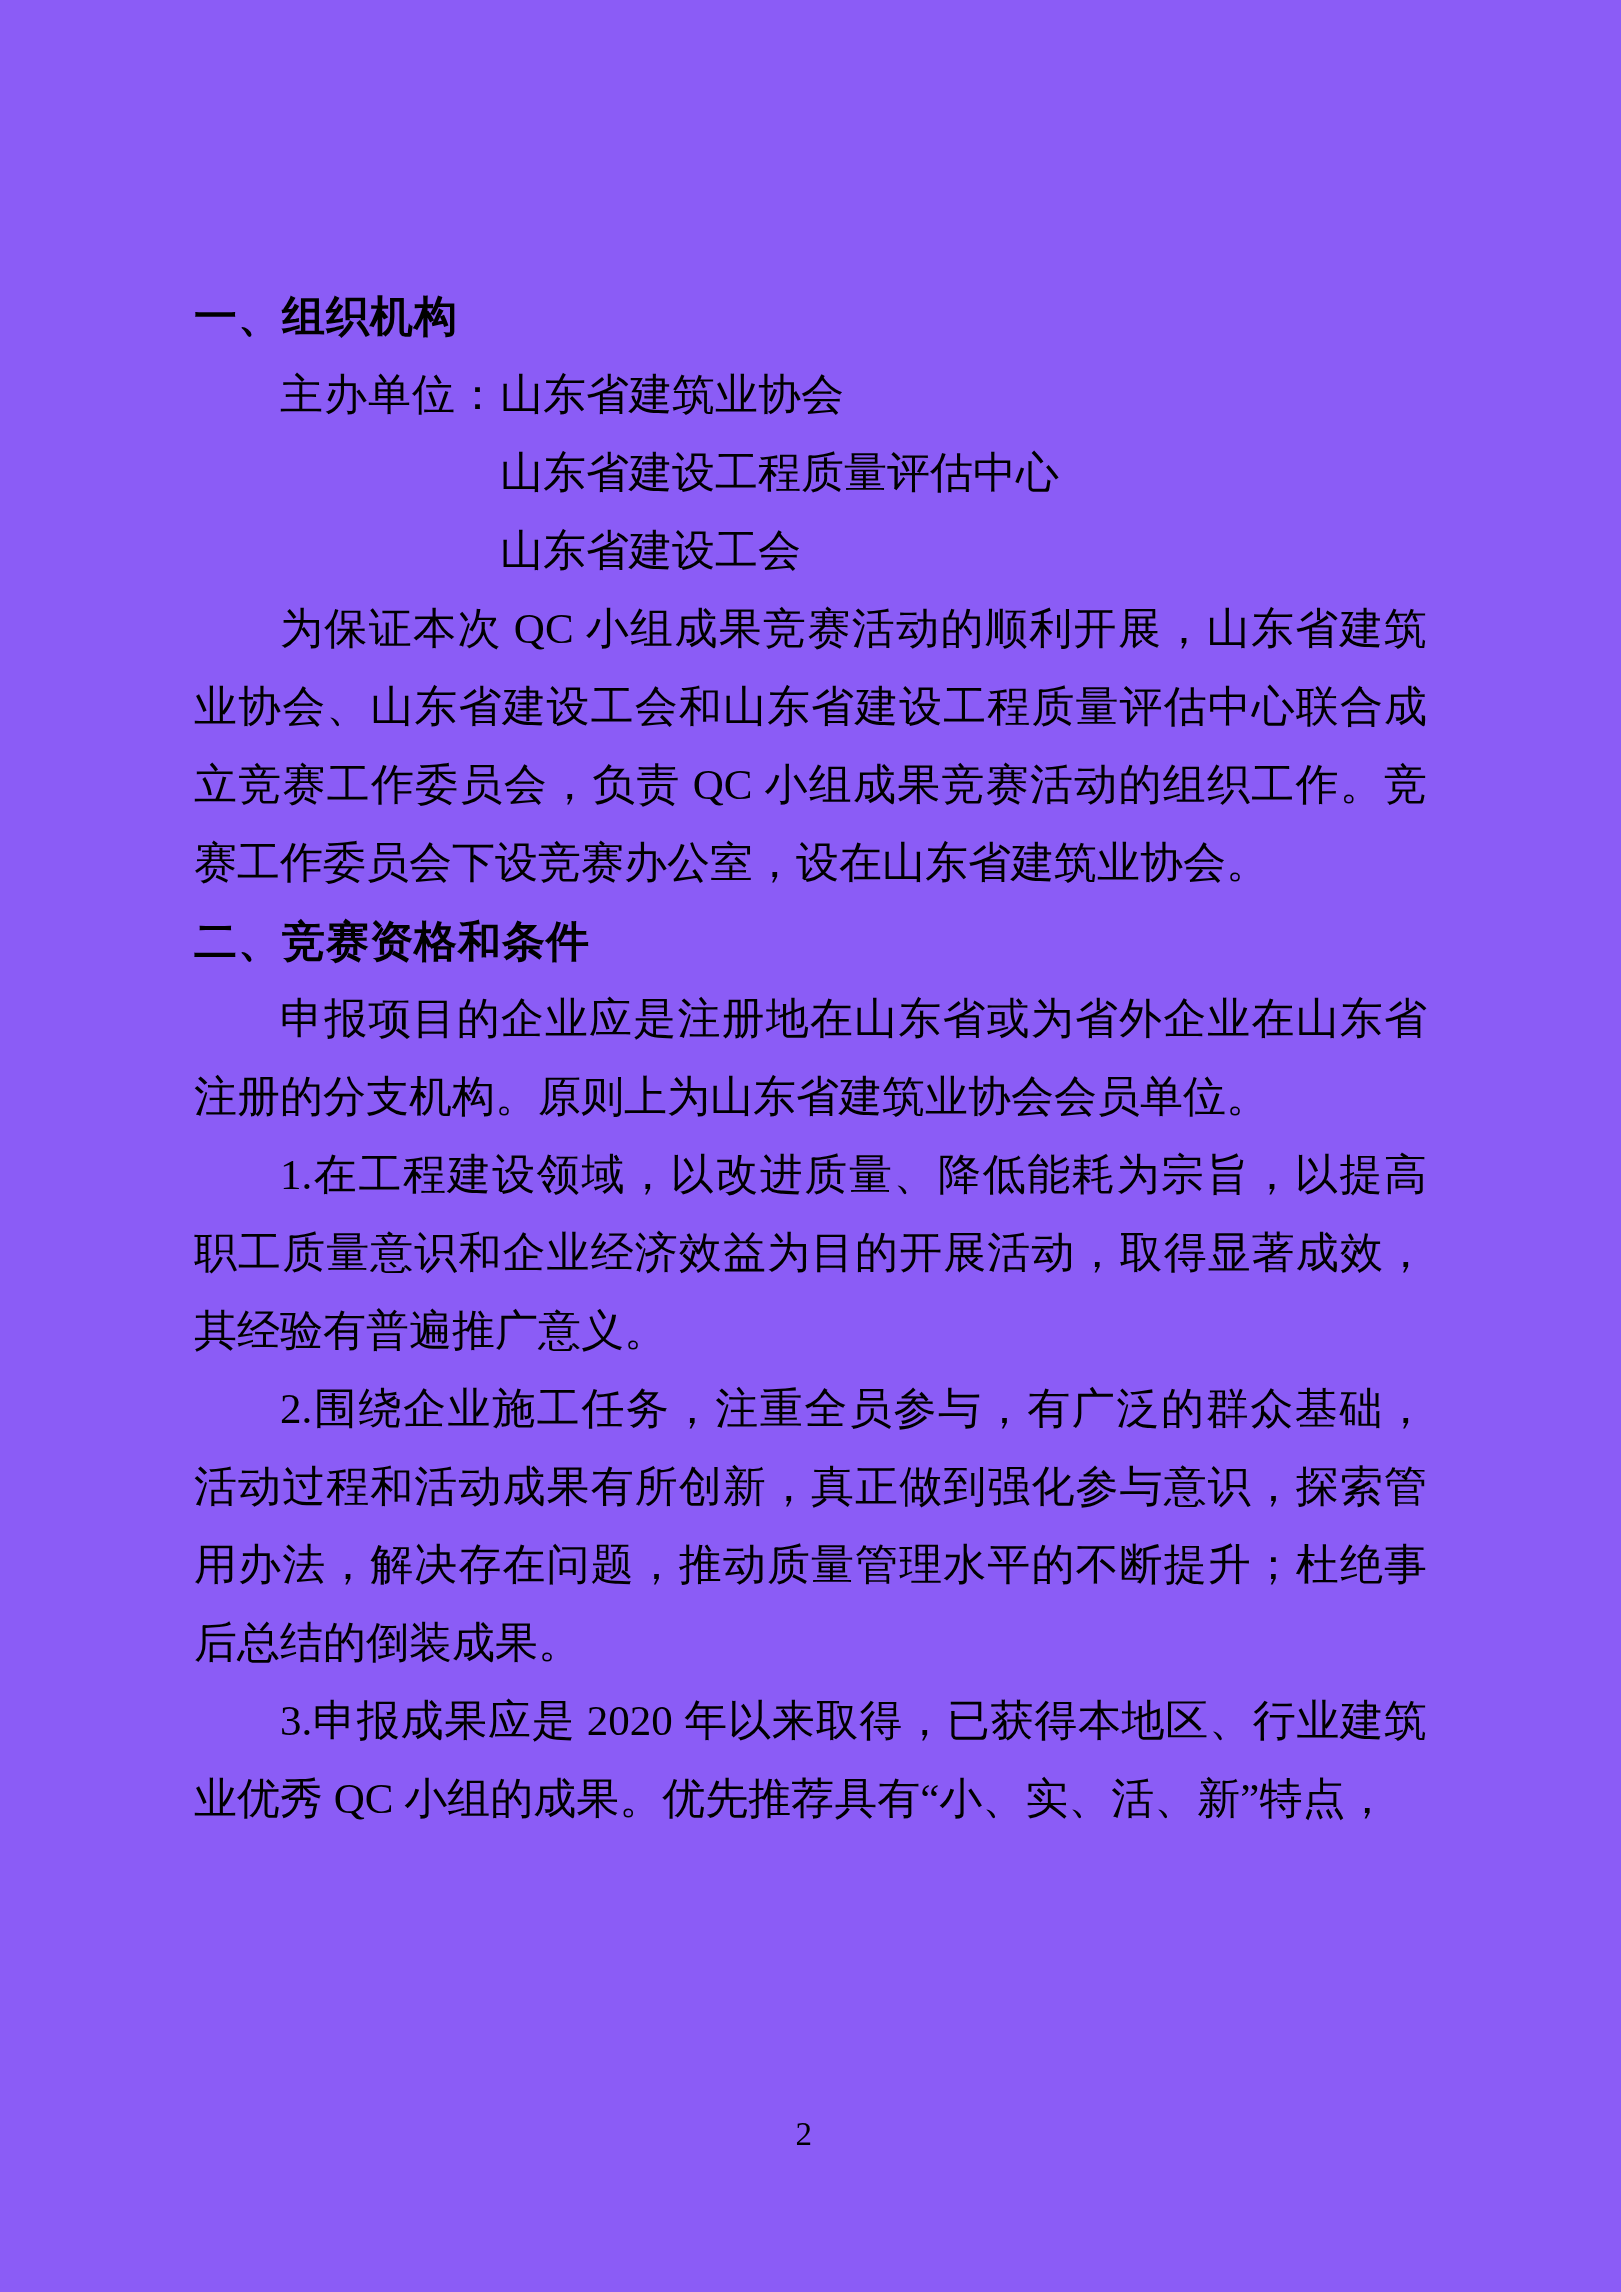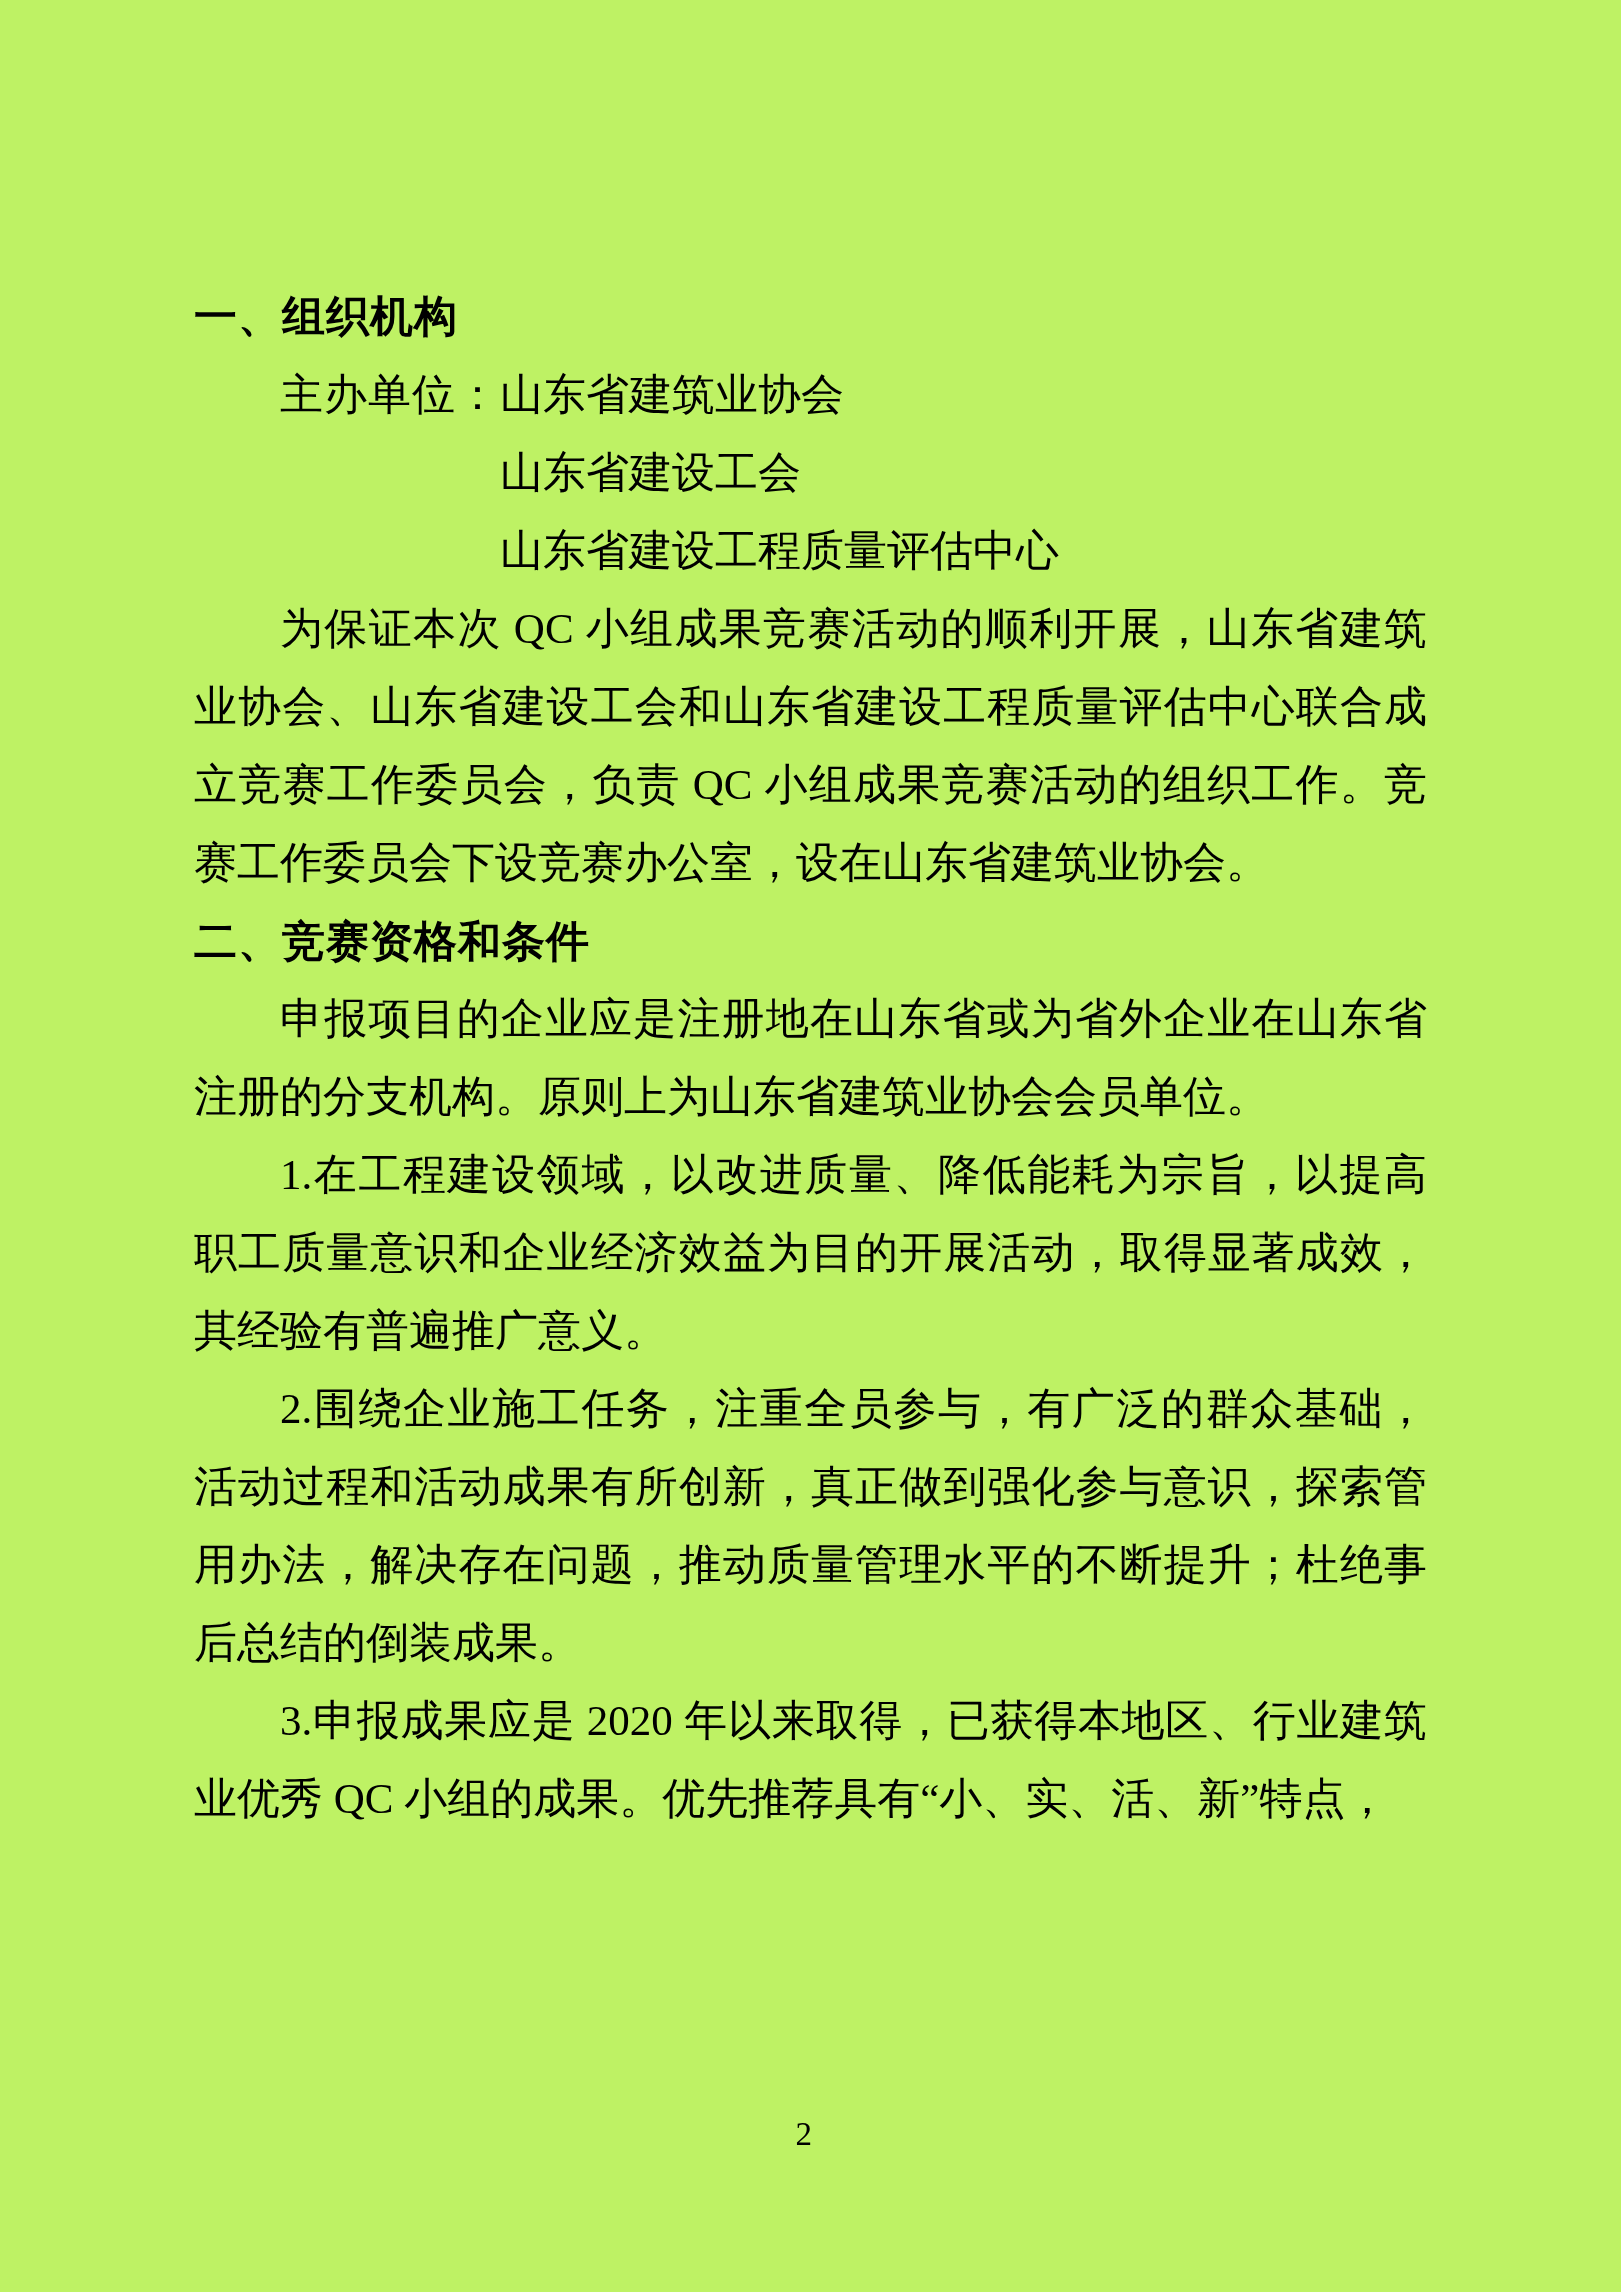--- a/index.html
+++ b/index.html
@@ -4,21 +4,21 @@
 <style>
   html, body {
     margin: 0;
     padding: 0;
     background: #ffffff;
   }
   .page {
     position: relative;
     width: 1621px;
     height: 2293px;
-    background: #bef264;
+    background: #8b5cf6;
     color: #000000;
     font-family: "Liberation Serif", serif;
     overflow: hidden;
   }
   .content {
     position: absolute;
     left: 194px;
     top: 277px;
     width: 1233px;
     font-size: 43px;
@@ -79,23 +79,23 @@
 </head>
 <body>
 
 <div class="page">
   <main class="content">
 
     <h2 class="heading">一、组织机构</h2>
 
     <div class="org-row first"><span class="org-label">主办单位：</span><span class="org-name">山东省建筑业协会</span></div>
 
+    <div class="org-row cont"><span class="org-name">山东省建设工程质量评估中心</span></div>
+
     <div class="org-row cont"><span class="org-name">山东省建设工会</span></div>
-
-    <div class="org-row cont"><span class="org-name">山东省建设工程质量评估中心</span></div>
 
     <p class="para">为保证本次 QC 小组成果竞赛活动的顺利开展，山东省建筑业协会、山东省建设工会和山东省建设工程质量评估中心联合成立竞赛工作委员会，负责 QC 小组成果竞赛活动的组织工作。竞赛工作委员会下设竞赛办公室，设在山东省建筑业协会。</p>
 
     <h2 class="heading">二、竞赛资格和条件</h2>
 
 
     <p class="para">申报项目的企业应是注册地在山东省或为省外企业在山东省注册的分支机构。原则上为山东省建筑业协会会员单位。</p>
 
 
     <p class="para">1.在工程建设领域，以改进质量、降低能耗为宗旨，以提高职工质量意识和企业经济效益为目的开展活动，取得显著成效，其经验有普遍推广意义。</p>

